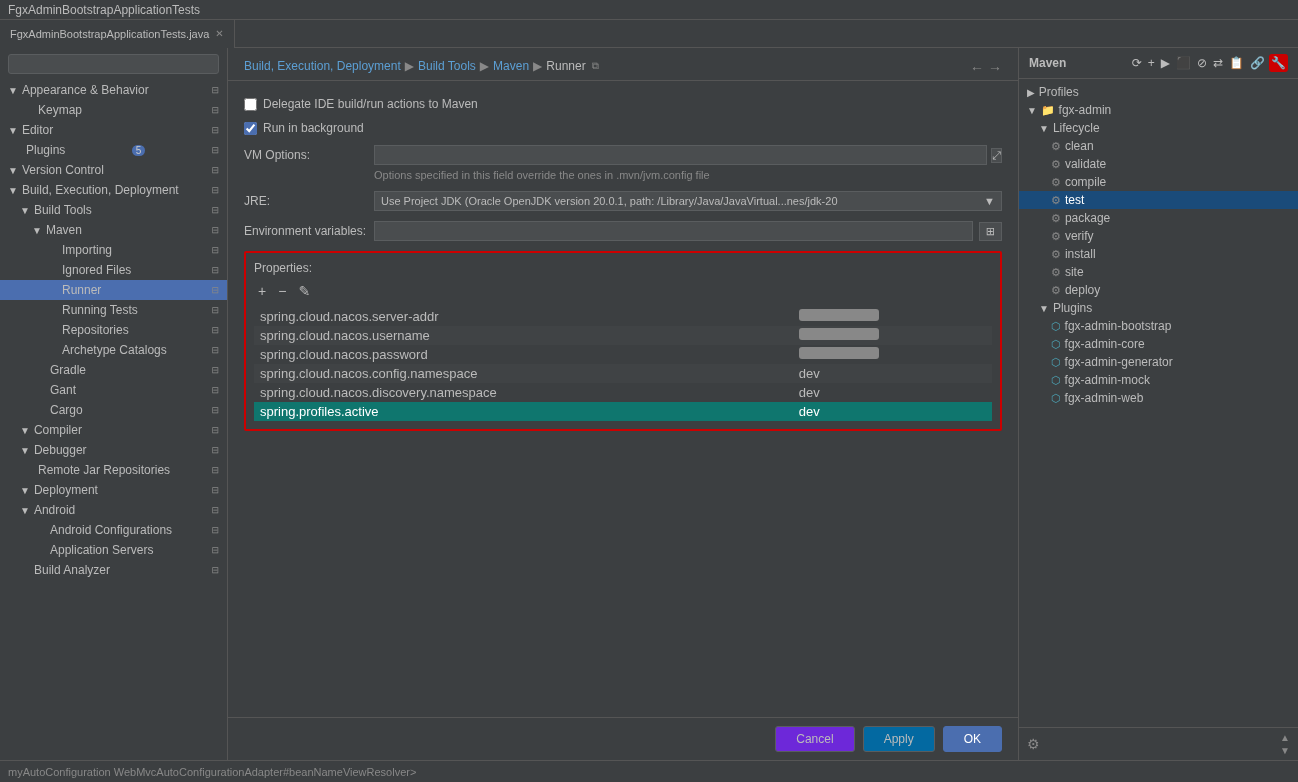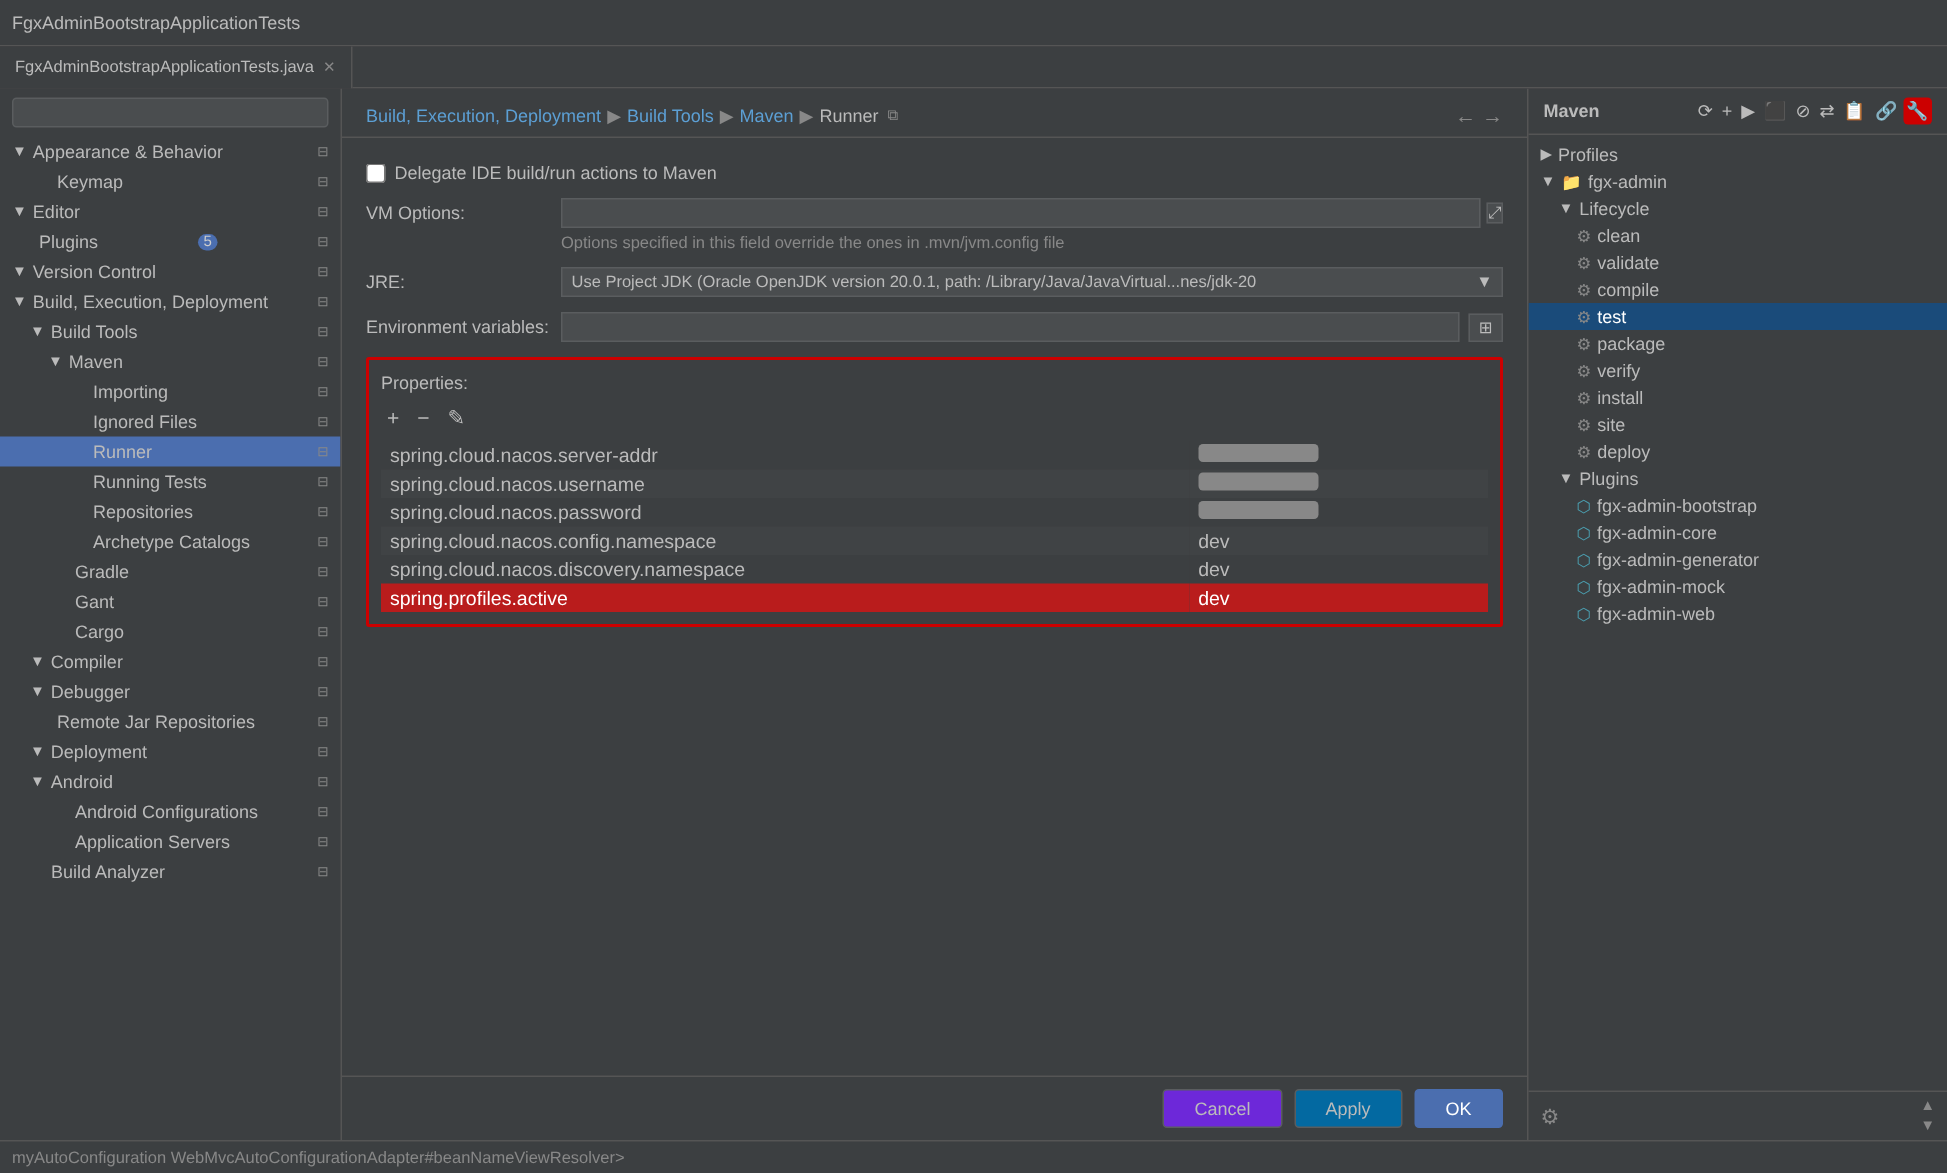--- a/index.html
+++ b/index.html
@@ -1,19 +1,19 @@
 <!DOCTYPE html>
 <html><head>
   <meta charset="utf-8">
   <style>
     * { box-sizing: border-box; margin: 0; padding: 0; }
     body { font-family: 'Segoe UI', Arial, sans-serif; font-size: 12px; background: #3c3f41; color: #bbb; height: 782px; width: 1298px; overflow: hidden; display: flex; flex-direction: column; }
 
     
-    .top-bar { background: #3c3f41; height: 31px; display: flex; align-items: center; padding: 0 8px; border-bottom: 1px solid #555; }
+    .top-bar { background: #3c3f41; height: 20px; display: flex; align-items: center; padding: 0 8px; border-bottom: 1px solid #555; }
 
     
     .tab-bar { background: #3c3f41; height: 28px; display: flex; align-items: center; border-bottom: 1px solid #555; }
     .tab { display: flex; align-items: center; background: #4e5254; border-right: 1px solid #555; padding: 0 10px; height: 28px; font-size: 11px; color: #bbb; cursor: pointer; }
     .tab.active { background: #3c3f41; }
     .tab-close { margin-left: 6px; color: #888; font-size: 10px; cursor: pointer; }
 
     
     .main { display: flex; flex: 1; overflow: hidden; }
 
@@ -50,21 +50,21 @@
     .env-btn { background: #4a4d4f; border: 1px solid #5a5d5f; color: #bbb; padding: 2px 6px; cursor: pointer; font-size: 11px; }
 
     
     .properties-box { border: 2px solid #c00; border-radius: 2px; margin-top: 8px; padding: 8px; }
     .props-title { font-size: 12px; color: #bbb; margin-bottom: 6px; }
     .props-skip-row { display: flex; align-items: center; gap: 6px; margin-bottom: 6px; }
     .props-toolbar { display: flex; gap: 4px; margin-bottom: 6px; }
     .props-tool-btn { background: none; border: none; color: #bbb; cursor: pointer; font-size: 14px; padding: 2px 4px; }
     .props-table { width: 100%; border-collapse: collapse; }
     .props-table tr td { padding: 2px 6px; font-size: 13px; color: #bbb; border: none; }
-    .props-table tr.selected { background: #b91c1c; color: #fff; }
+    .props-table tr.selected { background: #0f766e; color: #fff; }
     .props-table tr.selected td { color: #fff; }
     .props-table tr:nth-child(odd):not(.selected) { background: #3c3f41; }
     .props-table tr:nth-child(even):not(.selected) { background: #404345; }
     .blurred-value { display: inline-block; background: #888; color: transparent; border-radius: 3px; width: 80px; height: 12px; }
 
     
     .maven-panel { width: 280px; background: #3c3f41; border-left: 1px solid #555; display: flex; flex-direction: column; }
     .maven-header { display: flex; align-items: center; justify-content: space-between; padding: 6px 10px; border-bottom: 1px solid #555; }
     .maven-title { font-size: 12px; font-weight: bold; color: #bbb; }
     .maven-tools { display: flex; gap: 2px; }
@@ -269,20 +269,26 @@
 
     <div class="settings-content">
 
       <div class="setting-row">
         <label>
           <input type="checkbox" id="delegate-cb" style="">
           <span>Delegate IDE build/run actions to Maven</span>
         </label>
       </div>
 
+      <div class="setting-row">
+        <label>
+          <input type="checkbox" id="background-cb" checked="" style="">
+          <span>Run in background</span>
+        </label>
+      </div>
 
       <div class="setting-row">
         <span class="setting-label">VM Options:</span>
         <input class="setting-input" type="text" style="flex: 1 1 0%;">
         <button style="background:#4a4d4f;border:1px solid #5a5d5f;color:#bbb;margin-left:4px;cursor:pointer;font-size:11px;">⤢</button>
       </div>
       <div class="hint-text">Options specified in this field override the ones in .mvn/jvm.config file</div>
 
       <div class="setting-row">
         <span class="setting-label">JRE:</span>

